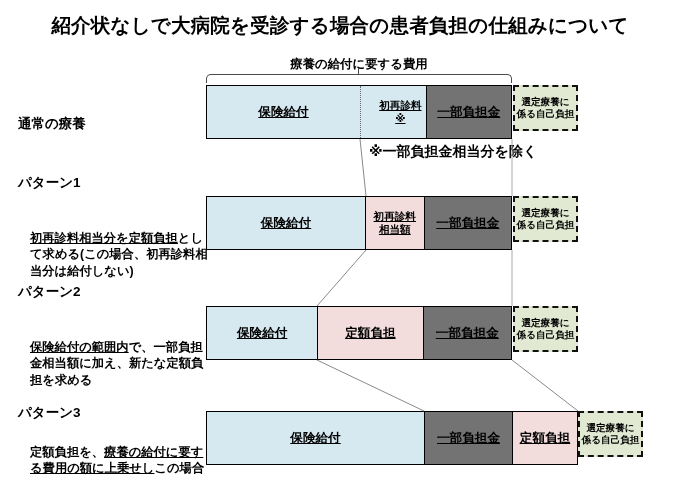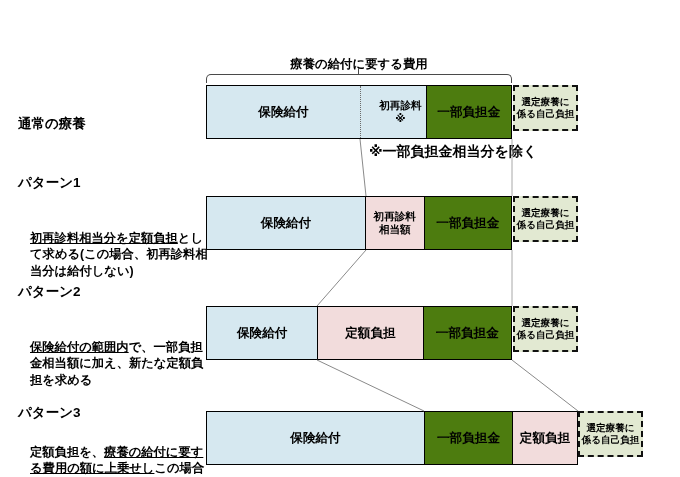--- a/index.html
+++ b/index.html
@@ -32,24 +32,25 @@
 
   
   .bar{
     border:1.6px solid #000;background:#fff;display:flex;align-items:stretch;
     height:54px;
   }
   .seg{
     position:relative;display:flex;align-items:center;justify-content:center;
     text-align:center;font-size:12.6px;font-weight:bold;color:#000;
     box-sizing:border-box;
+    text-decoration:underline;
   }
   .seg.blue{background:#d6e8f0;}
   .seg.pink{background:#f2dcdc;}
-  .seg.white{background:#4d7c0f;}
+  .seg.white{background:#737373;}
   .seg + .seg.solid-l{border-left:1.6px solid #000;}
   .seg.dotted-l{border-left:1.6px dotted #6b6b6b;}
   .seg.small{font-size:10.6px;line-height:1.24;}
   .seg.small-r{font-size:10.6px;line-height:1.24;justify-content:flex-end;padding-right:4px;}
 
   
   .green{
     background:#e2e9d2;border:2px dashed #111;
     display:flex;align-items:center;justify-content:center;text-align:center;
     font-size:9.6px;line-height:1.25;font-weight:bold;color:#000;
@@ -66,20 +67,21 @@
   .footnote{font-size:14px;color:#000;white-space:nowrap;font-weight:bold;}
 
   
   .connectors{position:absolute;left:0;top:0;width:680px;height:477px;pointer-events:none;}
 </style>
 </head>
 <body>
 
 <div id="stage">
 
+  <div class="abs title">紹介状なしで大病院を受診する場合の患者負担の仕組みについて</div>
 
   <div class="abs bracket-label" style="left:206px;top:56px;width:306px;">療養の給付に要する費用</div>
   <div class="abs bracket" style="left:206px;top:74px;width:306px;"></div>
   <div class="abs bracket-stem" style="left:358px;top:68px;"></div>
 
   <div class="abs row-head" style="left:18px;top:68px;margin-top:47px;">通常の療養</div>
 
   <div class="abs bar" style="left:206px;top:85px;width:306px;">
     <div class="seg blue" style="width:154px;">保険給付</div>
     <div class="seg blue dotted-l small-r" style="width:66px;">

